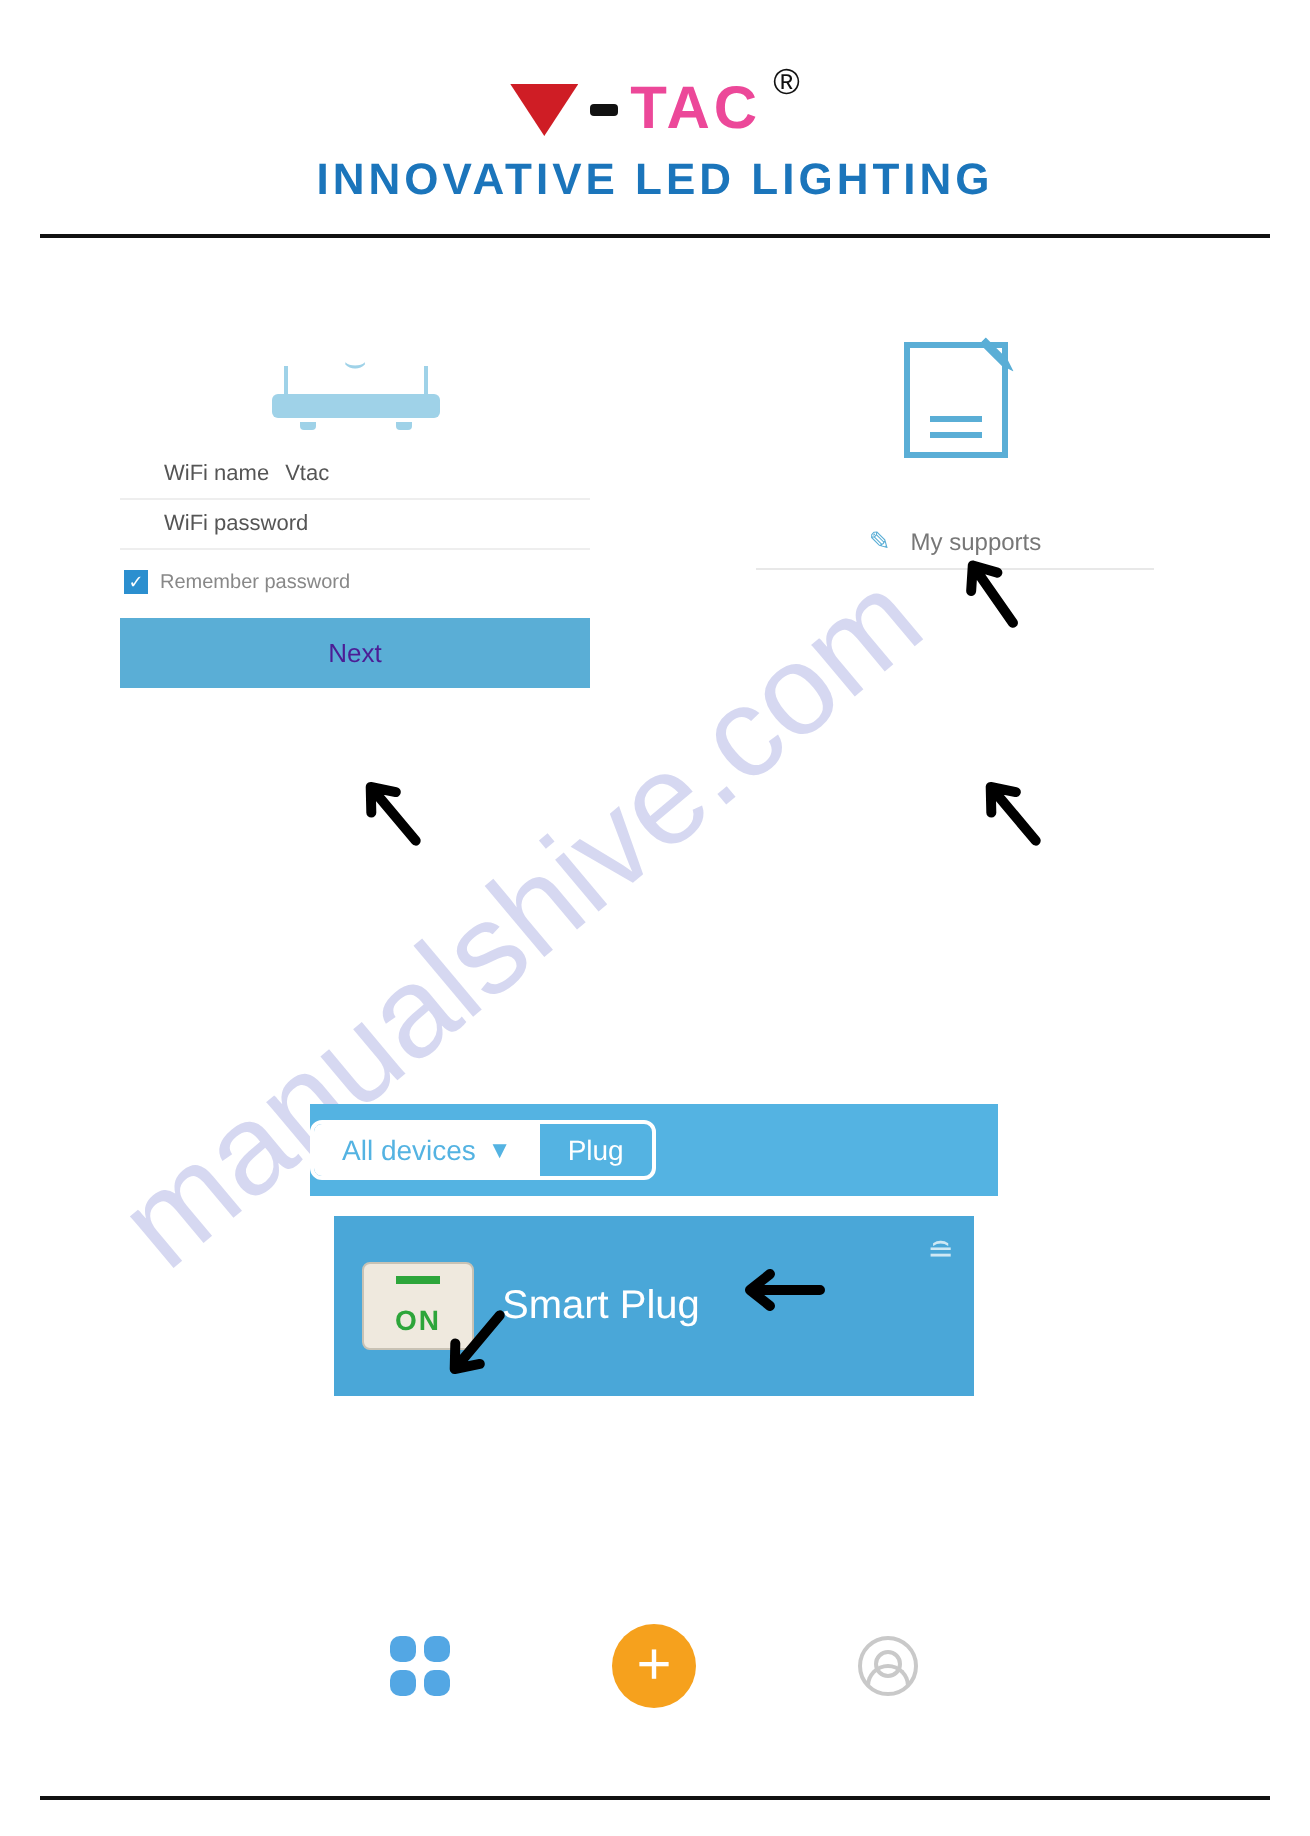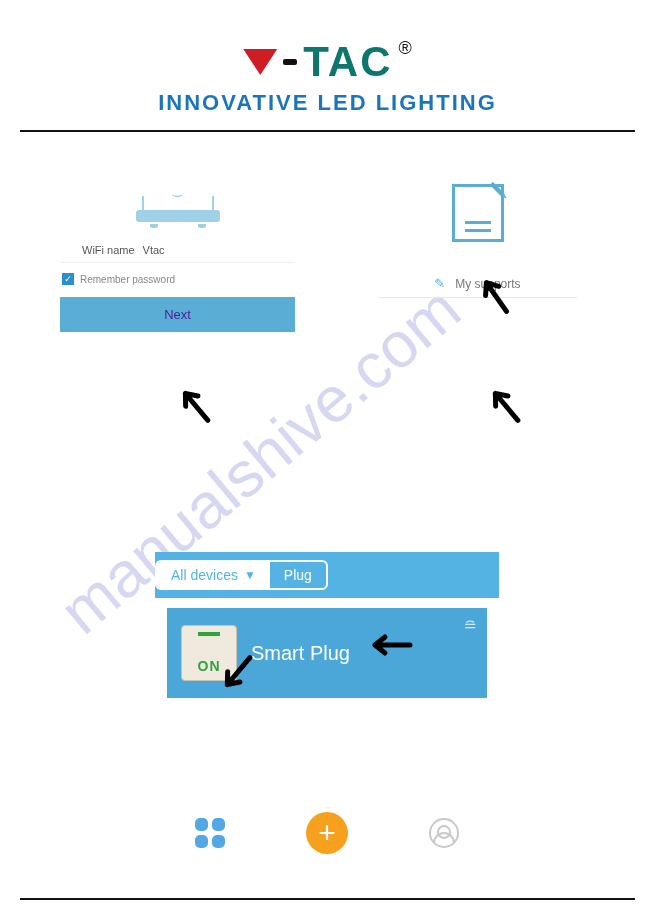--- a/index.html
+++ b/index.html
@@ -18,22 +18,22 @@
       position: relative;
     }
     .logo-v {
       width: 34px; height: 26px; background: #cf1d25;
       clip-path: polygon(0 0, 100% 0, 50% 100%);
     }
     .logo-dash {
       width: 14px; height: 6px; background: #111; border-radius: 2px;
     }
     .logo-text {
-      font-size: 42px; font-weight: 900; letter-spacing: 2px;
-      color: #0f766e; font-family: Arial Black, Arial, sans-serif;
+      font-size: 30px; font-weight: 900; letter-spacing: 2px;
+      color: #ec4899; font-family: Arial Black, Arial, sans-serif;
     }
     .reg-mark { font-size: 18px; color: #111; position: relative; top: -14px; }
     .tagline {
       color: #1b75bb; font-size: 22px; font-weight: 700;
       letter-spacing: 2px; margin-top: 4px;
     }
     .hr {
       height: 2px; background: #111; margin: 14px 20px 0 20px;
     }
     .hr-bottom { position: absolute; left: 20px; right: 20px; bottom: 18px; height: 2px; background: #111; }
@@ -137,21 +137,21 @@
     }
     .seg-active { background:#fff; color:#54b3e2; }
     .seg-inactive { background:transparent; color:#fff; }
     .seg-chevron { font-size: 12px; }
 
     .device-card {
       margin: 10px 12px 0 12px; background:#4aa7d8; height: 90px;
       position: relative; display:flex; align-items:center; gap:14px; padding-left: 14px;
     }
     .switch-tile {
-      width: 56px; height: 56px; background:#efe9de; border:1px solid #c8c2b4;
+      width: 56px; height: 44px; background:#efe9de; border:1px solid #c8c2b4;
       border-radius: 4px; position:relative; display:flex; align-items:flex-end; justify-content:center;
       padding-bottom: 6px;
     }
     .switch-tile .bar { position:absolute; top:6px; width:22px; height:4px; background:#2da53a; }
     .switch-tile .on { color:#2da53a; font-size:14px; font-weight:700; letter-spacing:1px; }
     .device-title { color:#fff; font-size:20px; font-weight:400; }
     .wifi-ico { position:absolute; top:8px; right:10px; color:#cfe8f4; font-size:16px; }
 
     .app-nav {
       position:absolute; left:0; right:0; bottom:0; height:58px;
@@ -214,20 +214,23 @@
         <span class="router-body"></span>
         <span class="router-feet-l"></span>
           <span class="router-feet-r"></span>
       </div>
     </div>
 
     <div class="field-row">
       <span class="field-label">WiFi name</span>
       <span class="field-value">Vtac</span>
     </div>
+    <div class="field-row">
+      <span class="field-label">WiFi password</span>
+    </div>
     <div class="remember-row">
       <span class="checkbox">✓</span>
       <span>Remember password</span>
     </div>
     <div class="big-btn">Next</div>
   </div>
 
   <div class="panel">
     <div class="editpad-wrap">
       <div class="editpad">

